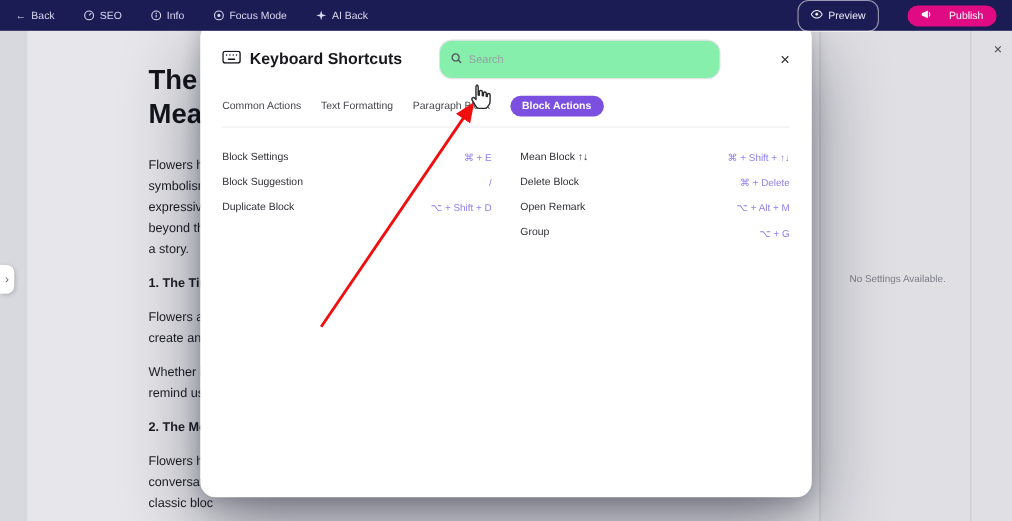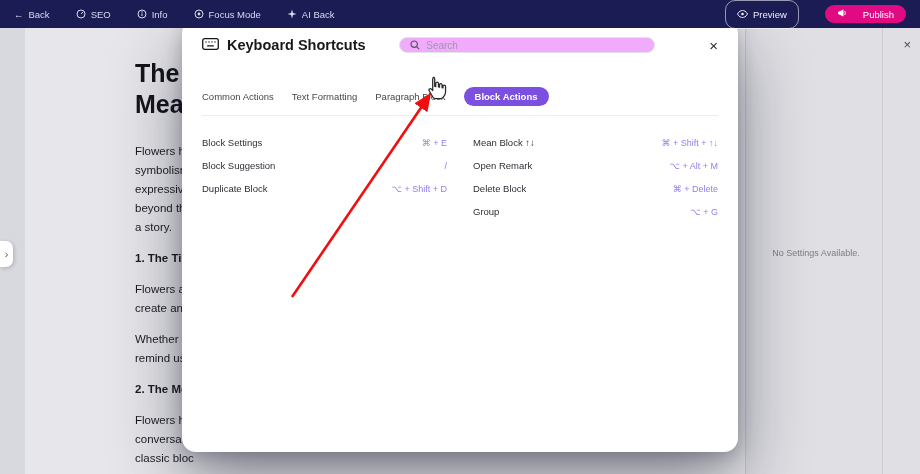--- a/index.html
+++ b/index.html
@@ -64,33 +64,33 @@
   .modal {
     position:absolute; left:182px; top:20px; width:556px; height:432px;
     background:#fff; border-radius:14px; z-index:10;
     box-shadow:0 30px 70px rgba(15,15,35,.45), 0 4px 18px rgba(15,15,35,.25);
     padding:16px 20px;
   }
   .modal-header { display:flex; align-items:center; }
   .modal-title-wrap { display:flex; align-items:center; gap:8px; }
   .modal-title { font-size:14.5px; font-weight:bold; color:#17171c; }
   .search-box {
-    margin-left:auto; margin-right:54px; width:256px; height:16px;
+    margin-left:auto; margin-right:54px; width:256px; height:36px;
     border:1px solid #e2e2e8; border-radius:12px; display:flex; align-items:center;
-    gap:6px; padding:0 10px; background:#f0abfc;
+    gap:6px; padding:0 10px; background:#86efac;
   }
   .search-box input {
     border:none; outline:none; flex:1; font-size:10px; color:#333;
     font-family:"Liberation Sans", sans-serif; background:transparent;
   }
   .search-box input::placeholder { color:#9b9ba4; }
   .modal-close { font-size:15px; color:#2d2d33; cursor:pointer; line-height:1; }
 
   .tabs-row {
-    margin-top:33px; display:flex; align-items:center; gap:18px;
+    margin-top:15px; display:flex; align-items:center; gap:18px;
     font-size:9.5px; color:#46464e; padding-bottom:9px; border-bottom:1px solid #ececf1;
   }
   .tab { cursor:pointer; padding:4px 0; }
   .tab.active {
     background:#7b4fe0; color:#fff; padding:4px 11px; border-radius:12px; font-weight:bold;
   }
 
   .shortcut-grid { margin-top:15px; display:grid; grid-template-columns:1fr 1fr; column-gap:26px; }
   .sc-col { display:flex; flex-direction:column; }
   .sc-row { display:flex; justify-content:space-between; align-items:center; height:23px; }
@@ -260,26 +260,26 @@
           <span class="sc-label">Duplicate Block</span>
           <span class="sc-keys">⌥ + Shift + D</span>
         </div>
       </div>
       <div class="sc-col">
         <div class="sc-row">
           <span class="sc-label">Mean Block ↑↓</span>
           <span class="sc-keys">⌘ + Shift + ↑↓</span>
         </div>
         <div class="sc-row">
+          <span class="sc-label">Delete Block</span>
+          <span class="sc-keys">⌘ + Delete</span>
+        </div>
+        <div class="sc-row">
           <span class="sc-label">Open Remark</span>
           <span class="sc-keys">⌥ + Alt + M</span>
-        </div>
-        <div class="sc-row">
-          <span class="sc-label">Delete Block</span>
-          <span class="sc-keys">⌘ + Delete</span>
         </div>
         <div class="sc-row">
           <span class="sc-label">Group</span>
           <span class="sc-keys">⌥ + G</span>
         </div>
       </div>
     </div>
   </div>
 
   <svg class="arrow-overlay" width="920" height="474" viewBox="0 0 920 474">

